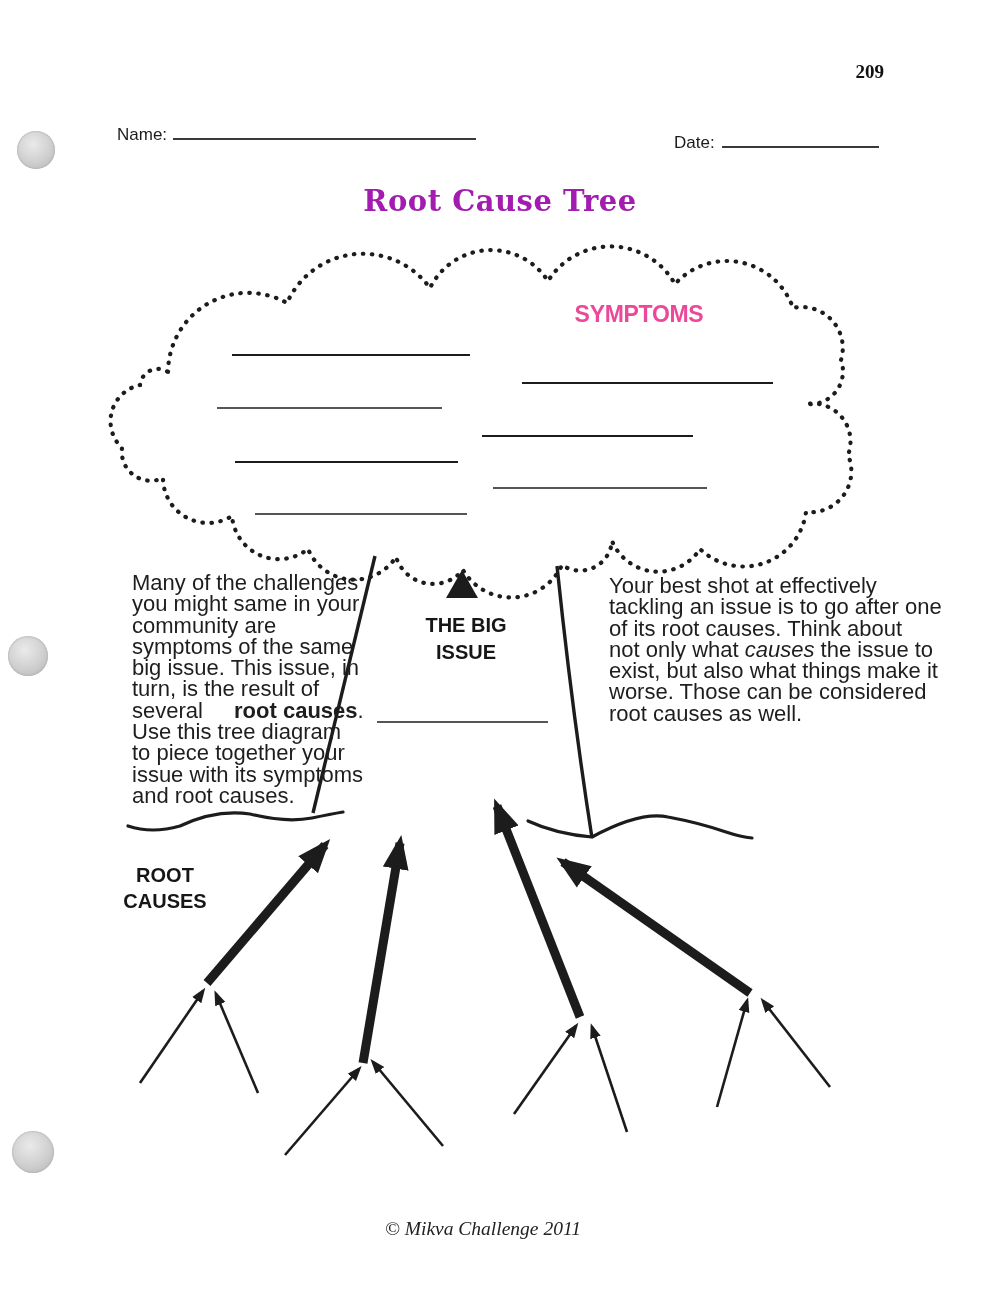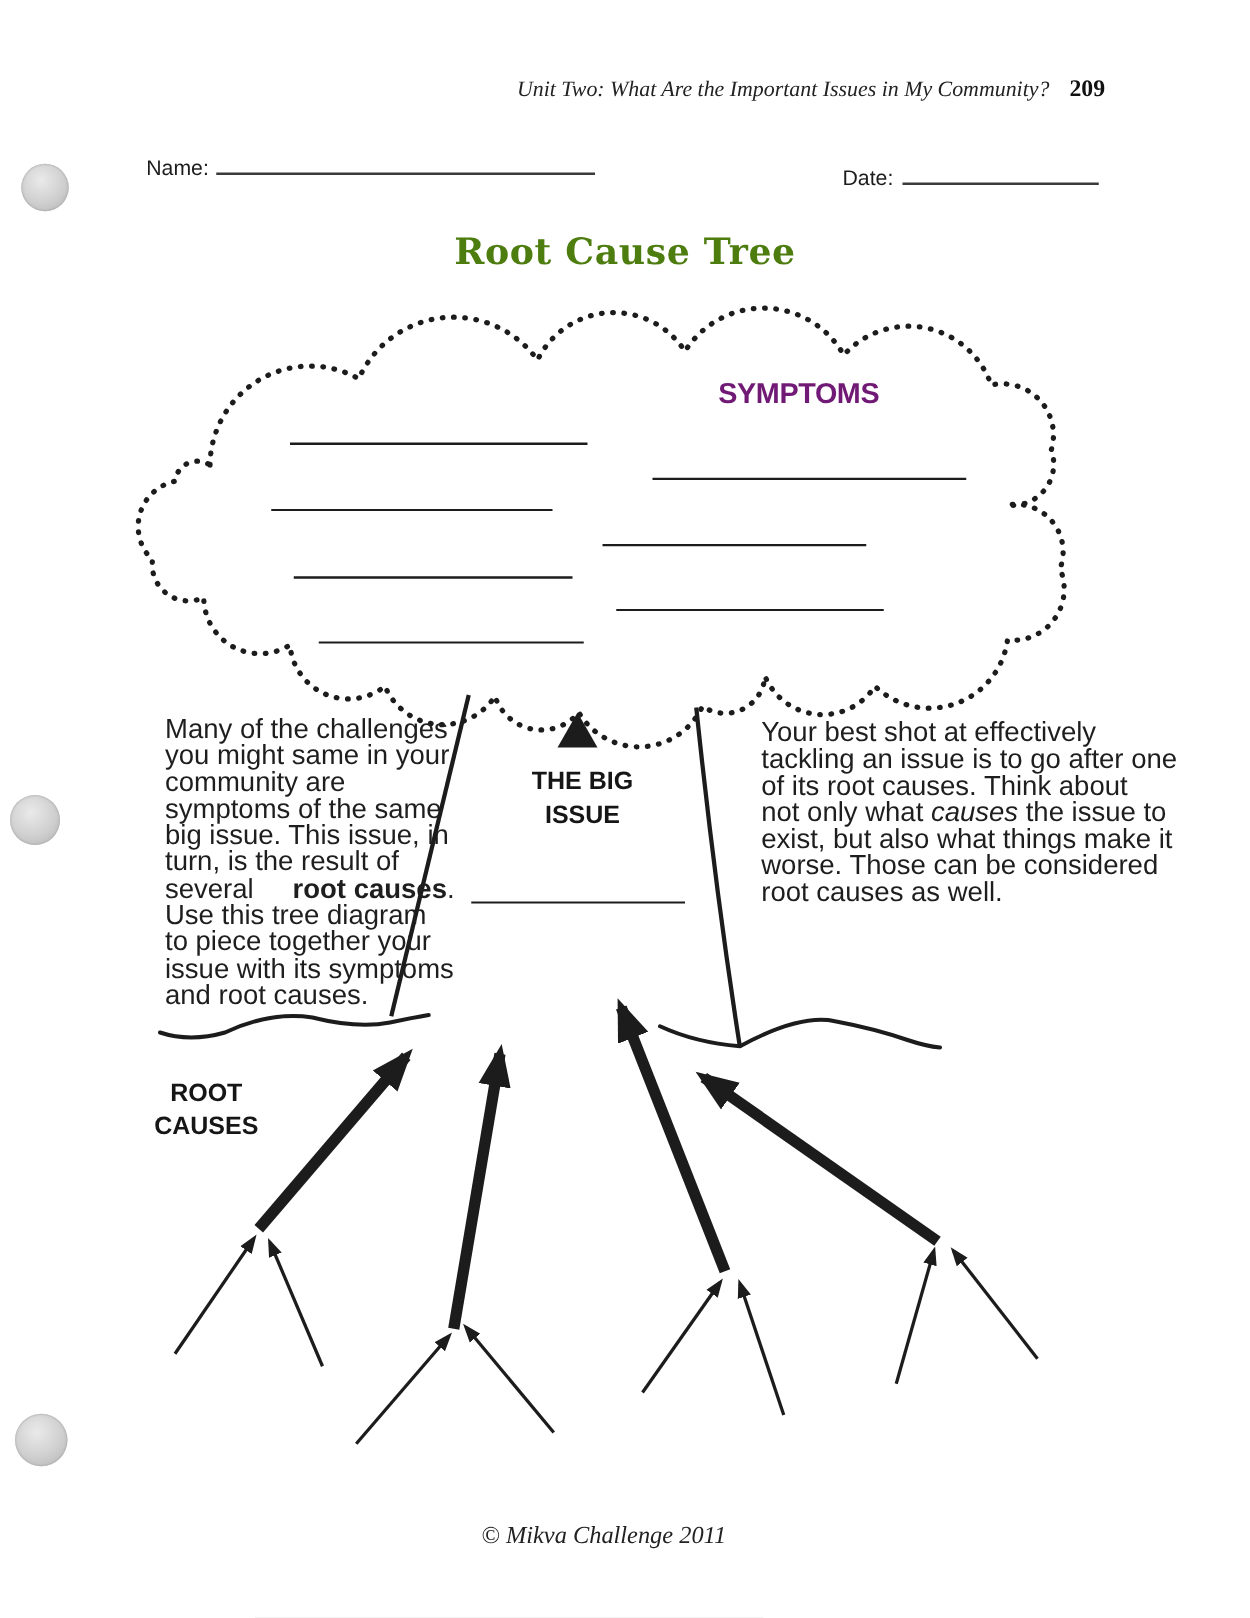--- a/index.html
+++ b/index.html
@@ -41,29 +41,29 @@
   .date-row{position:absolute;top:128px;left:674px;font-size:17px;display:flex;align-items:baseline;}
   .write-line{display:inline-block;border-bottom:2px solid #3a3a3a;height:18px;}
   .name-line{width:303px;margin-left:6px;}
   .date-line{width:157px;margin-left:7px;}
 
   
   .title{
     position:absolute;top:184px;left:0;width:100%;
     text-align:center;margin:0;
     font-family:"DejaVu Serif","Liberation Serif",serif;
-    font-weight:bold;font-size:29px;letter-spacing:0.5px;color:#4d7c0f;
+    font-weight:bold;font-size:29px;letter-spacing:0.5px;color:#a21caf;
   }
 
   .svg-layer{position:absolute;left:0;top:0;width:1000px;height:1294px;}
 
   
   .symptoms-label{
     position:absolute;left:568px;top:301px;width:142px;text-align:center;
-    font-weight:bold;font-size:23px;letter-spacing:-0.3px;color:#701a75;
+    font-weight:bold;font-size:23px;letter-spacing:-0.3px;color:#ec4899;
   }
   .big-issue-label{
     position:absolute;left:396px;top:612px;width:140px;text-align:center;
     font-weight:bold;font-size:20px;line-height:27px;color:#161616;
   }
   .root-causes-label{
     position:absolute;left:101px;top:862px;width:128px;text-align:center;
     font-weight:bold;font-size:20px;line-height:26px;color:#161616;
   }
 
@@ -86,21 +86,20 @@
 </head>
 <body>
 
 <div class="page">
 
   <div class="hole hole1"></div>
   <div class="hole hole2"></div>
   <div class="hole hole3"></div>
 
   <div class="header-row">
-    <span class="unit-title">Unit Two: What Are the Important Issues in My Community?</span>
     <span class="page-number">209</span>
   </div>
 
   <div class="name-row">
     <span>Name:</span>
     <span class="write-line name-line"></span>
   </div>
   <div class="date-row">
     <span>Date:</span>
     <span class="write-line date-line"></span>

